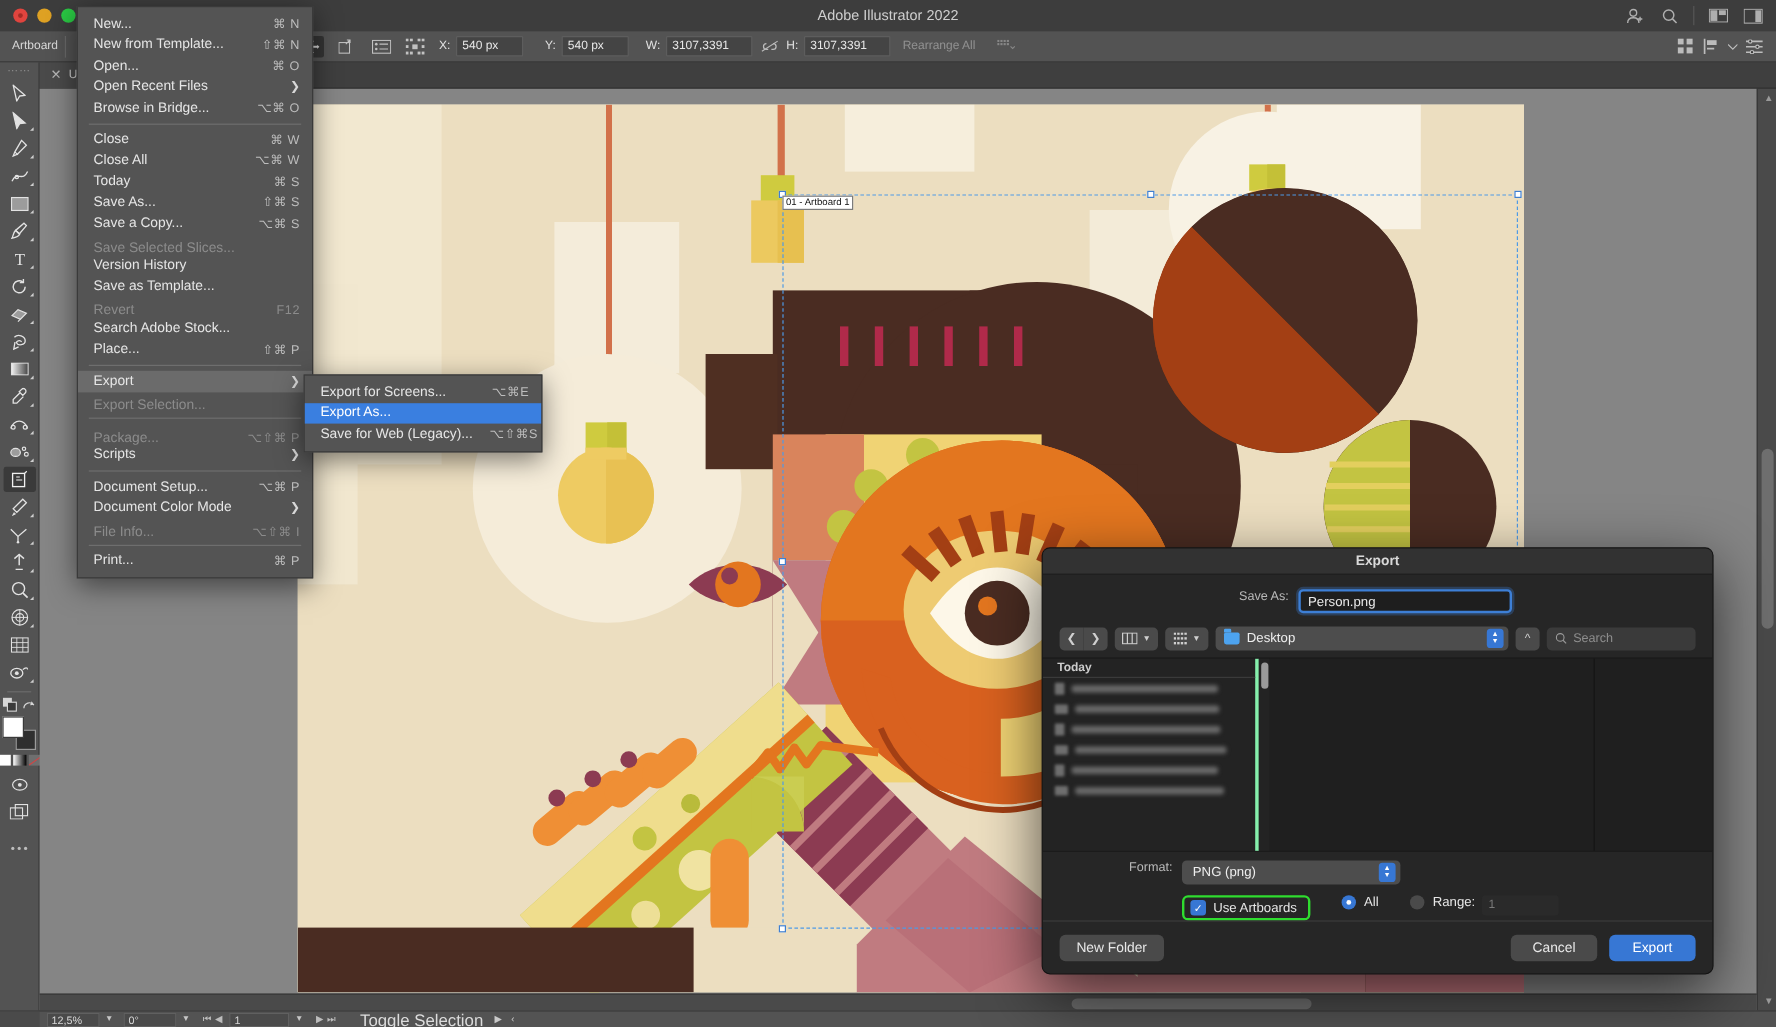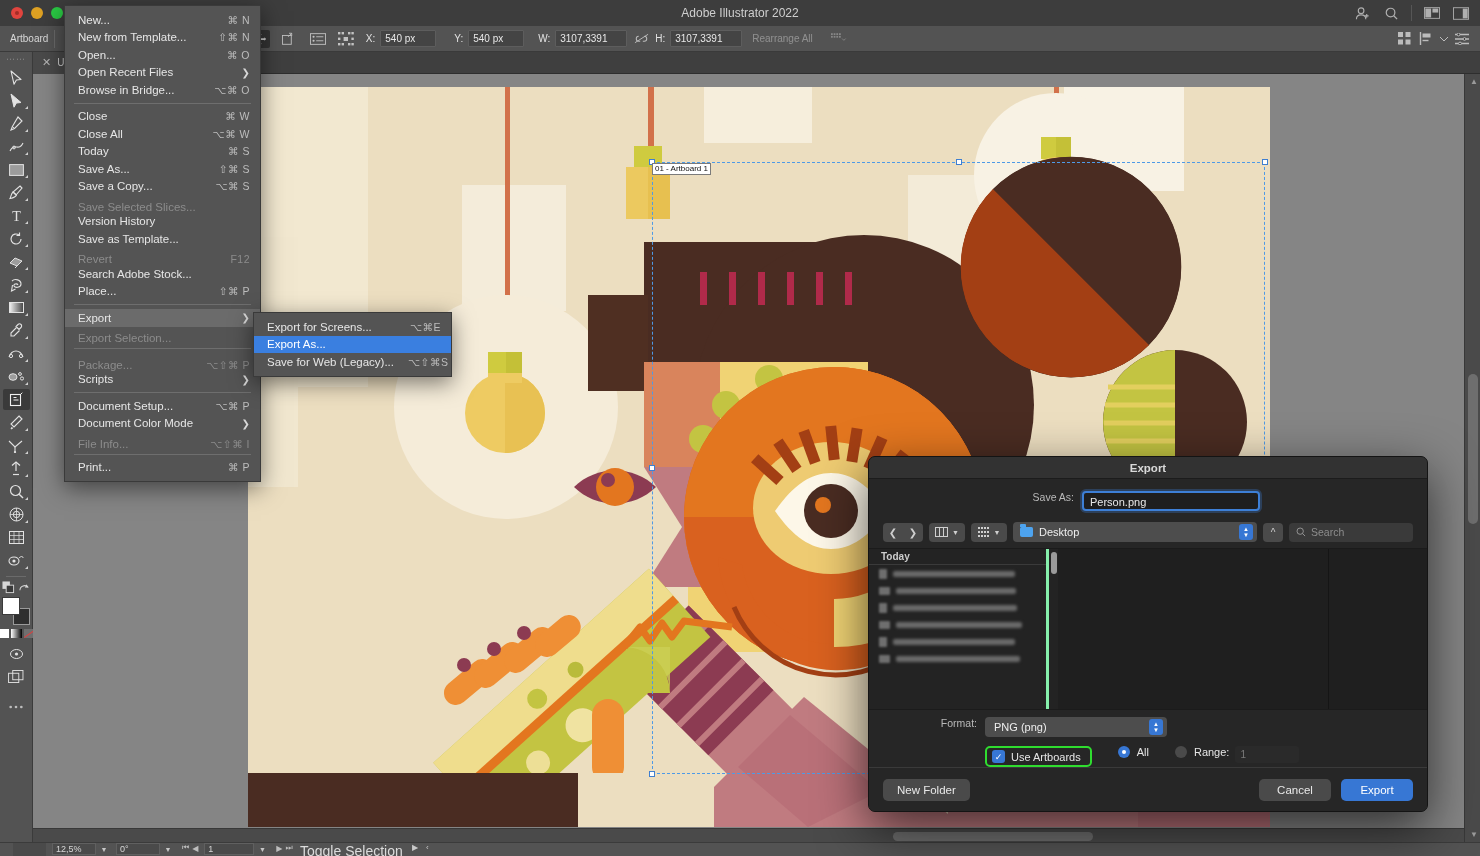--- a/index.html
+++ b/index.html
@@ -114,21 +114,21 @@
   .vscroll{ position:absolute; right:0; top:74px; width:16px; height:768px; background:#4a4a4a; border-left:1px solid #383838;}
   .vthumb{ position:absolute; left:3px; top:300px; width:10px; height:150px; background:#6e6e6e; border-radius:5px;}
   .hscroll{ position:absolute; left:33px; bottom:14px; width:1431px; height:14px; background:#4a4a4a; border-top:1px solid #383838;}
   .hthumb{ position:absolute; left:860px; top:3px; width:200px; height:9px; background:#6e6e6e; border-radius:5px;}
   .sc-arrow{ position:absolute; color:#9a9a9a; font-size:8px; }
 
   
   .statusbar{
     position:absolute; left:0; bottom:0; width:1480px; height:14px;
     background:#535353; border-top:1px solid #3b3b3b;
-    display:flex; align-items:flex-start; font-size:9px; color:#d8d8d8;padding-left:13px;
+    display:flex; align-items:center; font-size:9px; color:#d8d8d8;
   }
   .sb-dark{ width:33px; height:14px; background:#4a4a4a; }
   .sb-f{ background:#4a4a4a; border:1px solid #606060; height:12px; line-height:10px; padding:0 3px; margin-left:6px; min-width:44px;}
   .caret{ width:12px;height:12px; display:inline-flex;align-items:center;justify-content:center; font-size:7px; color:#c6c6c6; margin-left:2px;}
   .sb-nav{ display:flex; align-items:center; gap:3px; margin-left:8px; color:#bdbdbd; font-size:8px;}
   .sb-toggle{ position:absolute; left:300px; font-size:14px; color:#dcdcdc;}
 
   
   .menu{
     position:absolute; background:#545454; border:1px solid #3a3a3a;

